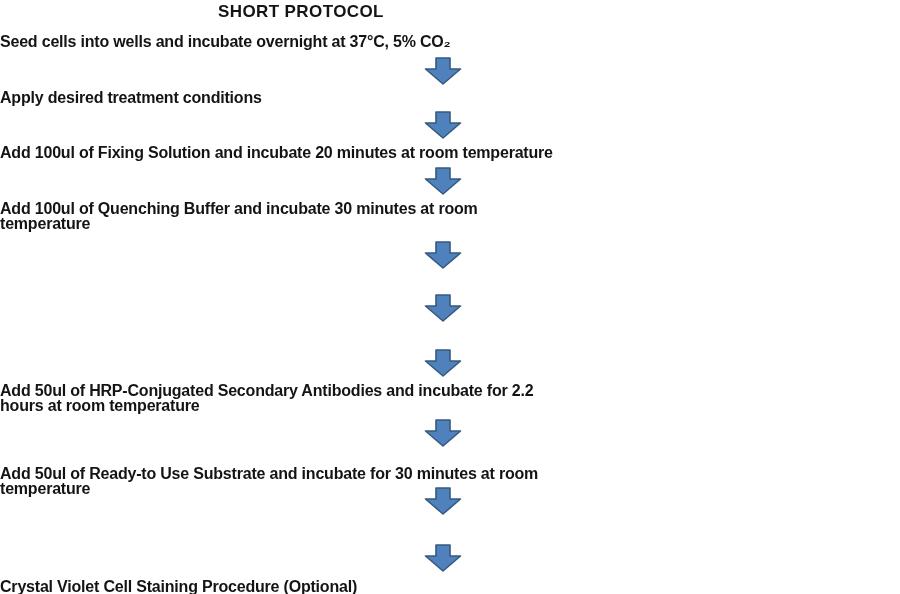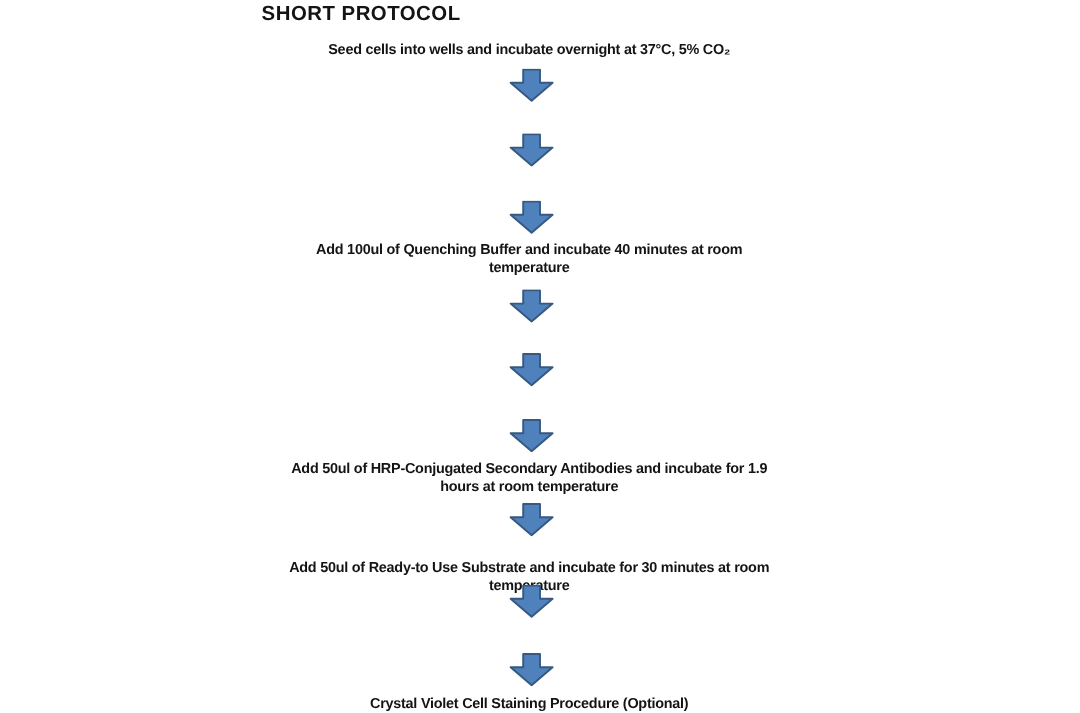--- a/index.html
+++ b/index.html
@@ -23,22 +23,21 @@
     font-size: 17px;
     font-weight: bold;
     letter-spacing: 0.4px;
     color: var(--text, #111);
     white-space: nowrap;
   }
   .step {
     position: absolute;
     left: 0;
     width: 882px;
-    text-align: center;
-    font-size: 12px;
+    font-size: 16px;
     font-weight: bold;
     letter-spacing: -0.2px;
     line-height: 15px;
     color: var(--text, #111);
     white-space: pre-line;
   }
   .arrow {
     position: absolute;
     left: 424px;
     width: 38px;
@@ -64,35 +63,37 @@
   <div class="title">SHORT PROTOCOL</div>
 
   <div class="step" style="top:34px">Seed cells into wells and incubate overnight at 37°C, 5% CO₂</div>
 
   <div class="arrow" style="top:57px">
     <svg viewBox="0 0 38 28" aria-hidden="true">
         <polygon points="12,1 26,1 26,12 36.5,12 19,27 1.5,12 12,12"></polygon>
       </svg>
   </div>
 
+  <div class="step" style="top:90px">Apply desired treatment conditions</div>
 
   <div class="arrow" style="top:111px">
     <svg viewBox="0 0 38 28" aria-hidden="true">
         <polygon points="12,1 26,1 26,12 36.5,12 19,27 1.5,12 12,12"></polygon>
       </svg>
   </div>
 
+  <div class="step" style="top:145px">Add 100ul of Fixing Solution and incubate 20 minutes at room temperature</div>
 
   <div class="arrow" style="top:167px">
     <svg viewBox="0 0 38 28" aria-hidden="true">
         <polygon points="12,1 26,1 26,12 36.5,12 19,27 1.5,12 12,12"></polygon>
       </svg>
   </div>
 
-  <div class="step" style="top:201px">Add 100ul of Quenching Buffer and incubate 40 minutes at room
+  <div class="step" style="top:201px">Add 100ul of Quenching Buffer and incubate 30 minutes at room
 temperature</div>
 
   <div class="arrow" style="top:241px">
     <svg viewBox="0 0 38 28" aria-hidden="true">
         <polygon points="12,1 26,1 26,12 36.5,12 19,27 1.5,12 12,12"></polygon>
       </svg>
   </div>
 
 
   <div class="arrow" style="top:294px">
@@ -101,21 +102,21 @@
       </svg>
   </div>
 
 
   <div class="arrow" style="top:349px">
     <svg viewBox="0 0 38 28" aria-hidden="true">
         <polygon points="12,1 26,1 26,12 36.5,12 19,27 1.5,12 12,12"></polygon>
       </svg>
   </div>
 
-  <div class="step" style="top:383px">Add 50ul of HRP-Conjugated Secondary Antibodies and incubate for 1.9
+  <div class="step" style="top:383px">Add 50ul of HRP-Conjugated Secondary Antibodies and incubate for 2.2
 hours at room temperature</div>
 
   <div class="arrow" style="top:419px">
     <svg viewBox="0 0 38 28" aria-hidden="true">
         <polygon points="12,1 26,1 26,12 36.5,12 19,27 1.5,12 12,12"></polygon>
       </svg>
   </div>
 
   <div class="step" style="top:466px">Add 50ul of Ready-to Use Substrate and incubate for 30 minutes at room
 temperature</div>

